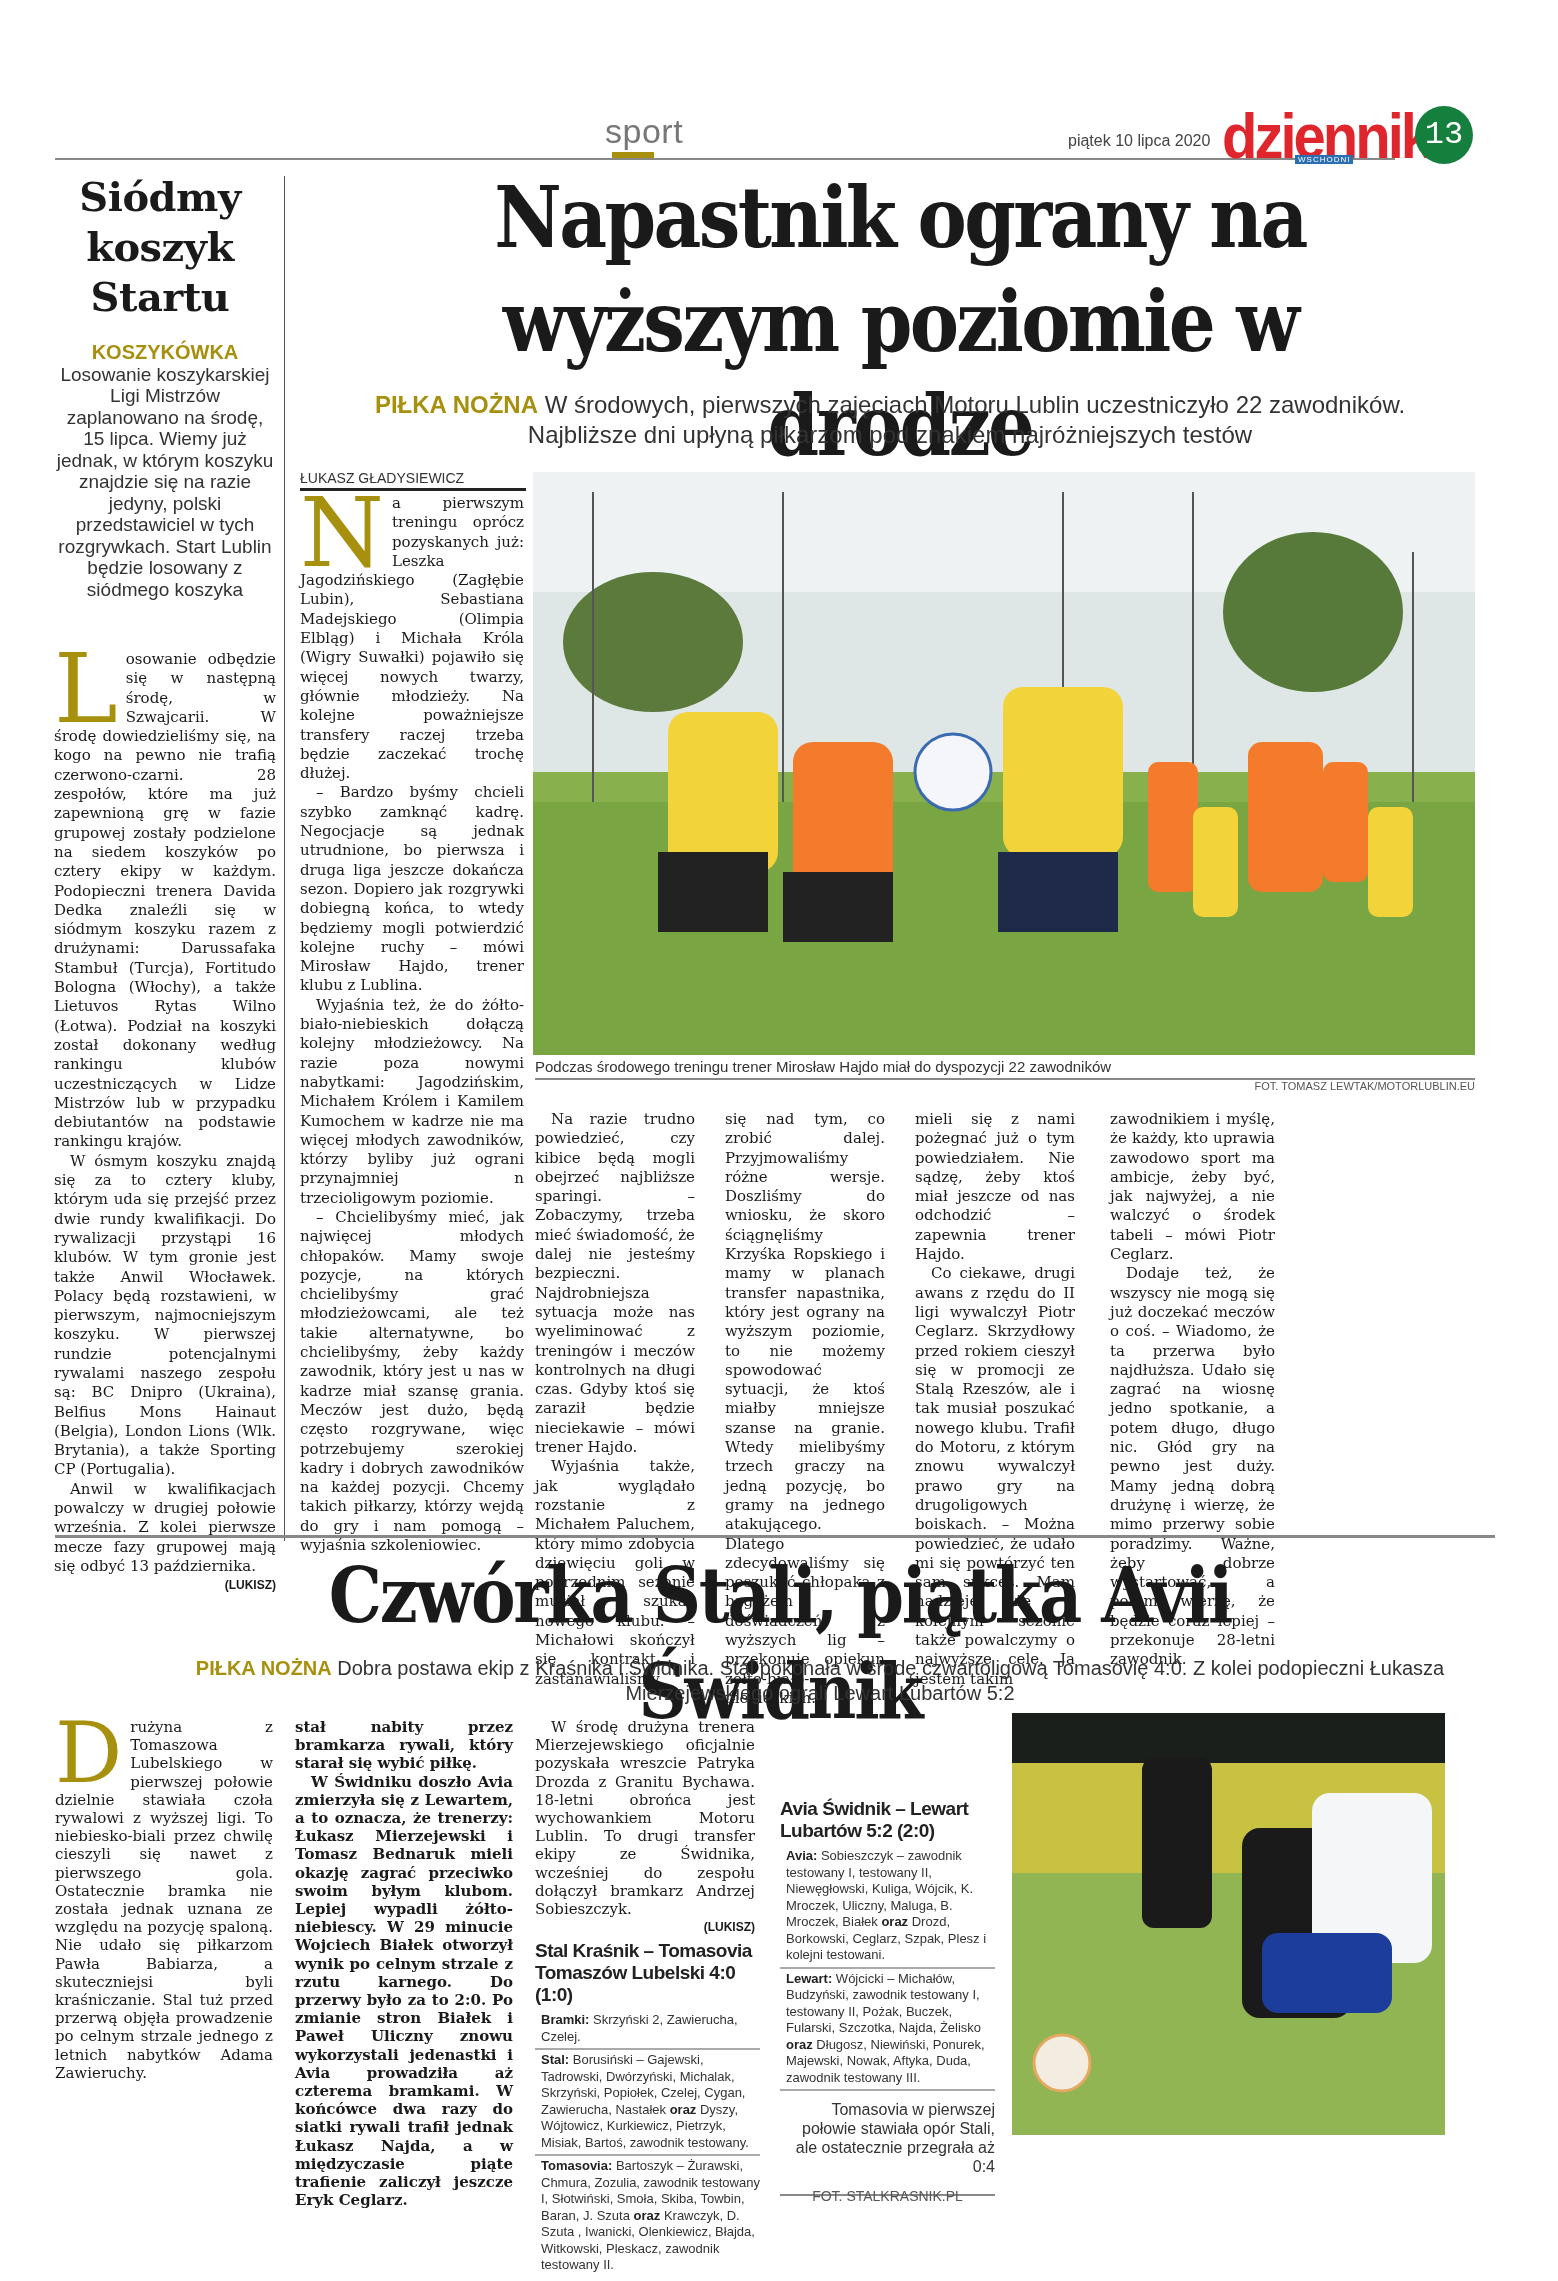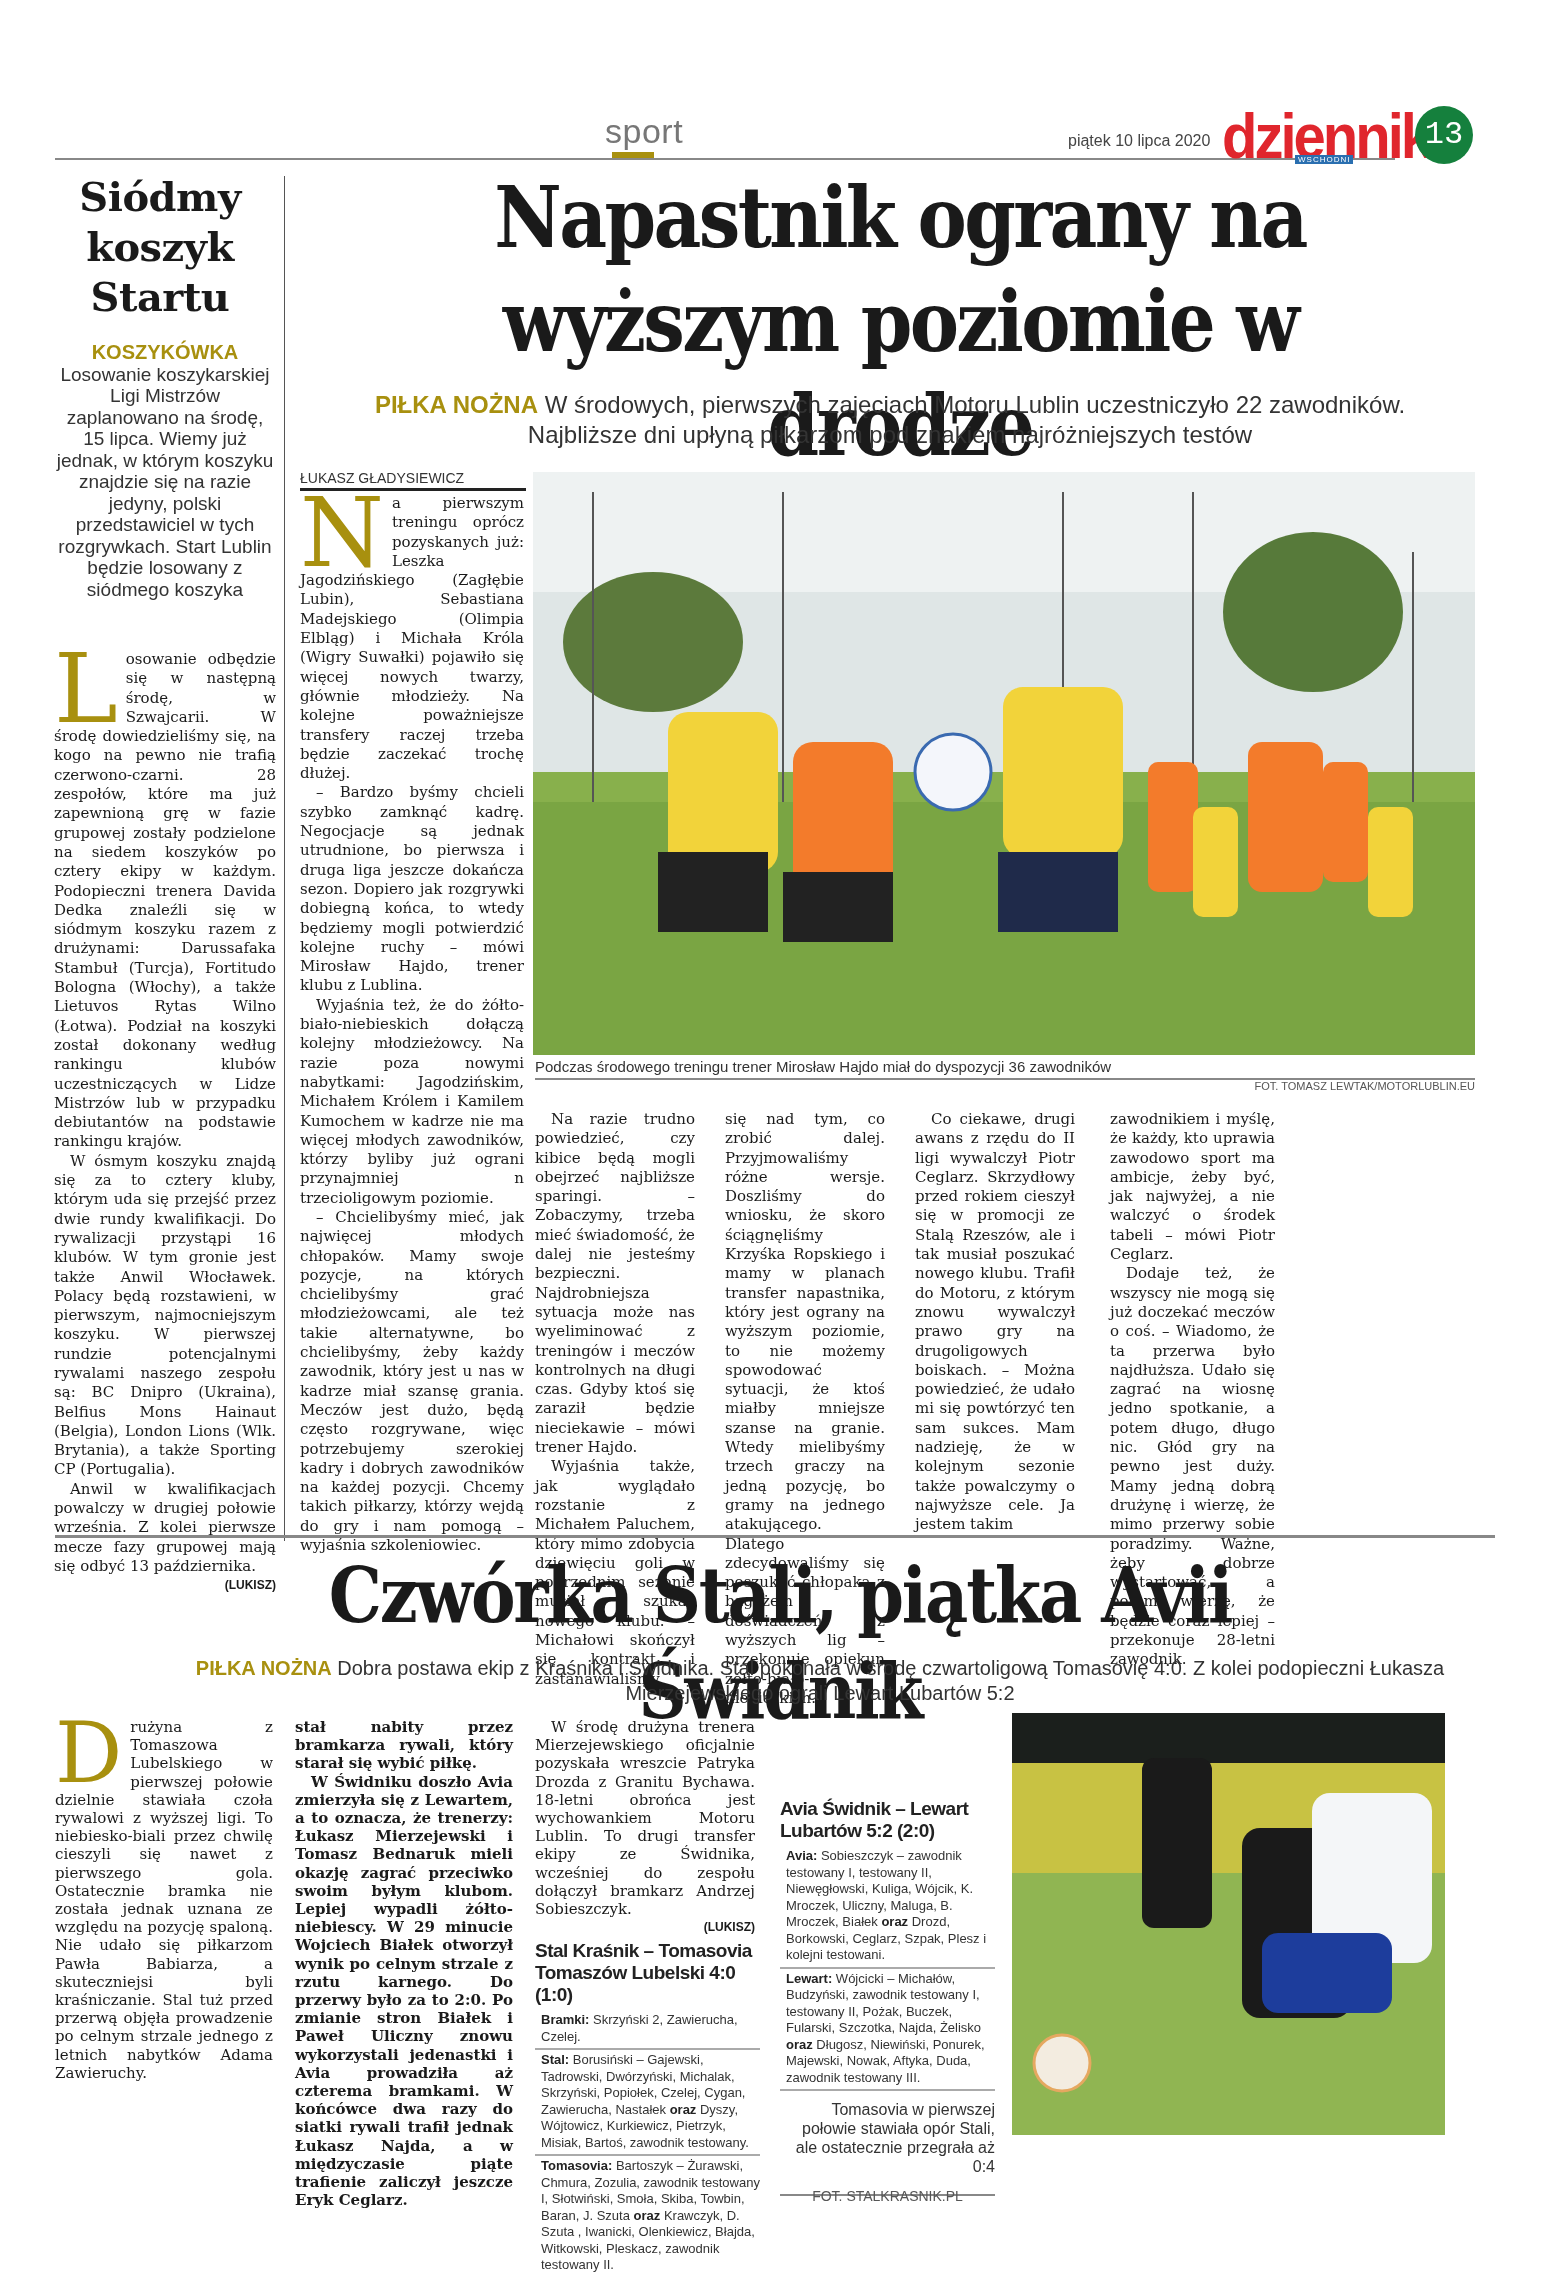--- a/index.html
+++ b/index.html
@@ -128,31 +128,32 @@
     <circle cx="420" cy="300" r="38" fill="#f4f6fb" stroke="#3a6ab0" stroke-width="3"></circle>
     <rect x="470" y="215" width="120" height="170" rx="20" fill="#f2d33a"></rect>
     <rect x="465" y="380" width="120" height="80" fill="#1f2a4a"></rect>
     <rect x="615" y="290" width="50" height="130" rx="10" fill="#f37b2b"></rect>
     <rect x="660" y="335" width="45" height="110" rx="10" fill="#f2d33a"></rect>
     <rect x="715" y="270" width="75" height="150" rx="14" fill="#f37b2b"></rect>
     <rect x="790" y="290" width="45" height="120" rx="10" fill="#f37b2b"></rect>
     <rect x="835" y="335" width="45" height="110" rx="10" fill="#f2d33a"></rect>
   </svg>
 </div>
-<div class="abs caption1">Podczas środowego treningu trener Mirosław Hajdo miał do dyspozycji 36 zawodników</div>
+<div class="abs caption1">Podczas środowego treningu trener Mirosław Hajdo miał do dyspozycji 22 zawodników</div>
 <div class="abs credit1">FOT. TOMASZ LEWTAK/MOTORLUBLIN.EU</div>
 
 <div class="abs bodycol" style="left:535px;">
   <p>Na razie trudno powiedzieć, czy kibice będą mogli obejrzeć najbliższe sparingi. – Zobaczymy, trzeba mieć świadomość, że dalej nie jesteśmy bezpieczni. Najdrobniejsza sytuacja może nas wyeliminować z treningów i meczów kontrolnych na długi czas. Gdyby ktoś się zaraził będzie nieciekawie – mówi trener Hajdo.</p>
   <p>Wyjaśnia także, jak wyglądało rozstanie z Michałem Paluchem, który mimo zdobycia dziewięciu goli w poprzednim sezonie musiał szukać nowego klubu. – Michałowi skończył się kontrakt i zastanawialiśmy</p>
 </div>
 <div class="abs bodycol" style="left:725px;">
   <p class="noind">się nad tym, co zrobić dalej. Przyjmowaliśmy różne wersje. Doszliśmy do wniosku, że skoro ściągnęliśmy Krzyśka Ropskiego i mamy w planach transfer napastnika, który jest ograny na wyższym poziomie, to nie możemy spowodować sytuacji, że ktoś miałby mniejsze szanse na granie. Wtedy mielibyśmy trzech graczy na jedną pozycję, bo gramy na jednego atakującego. Dlatego zdecydowaliśmy się poszukać chłopaka z bagażem doświadczeń z wyższych lig – przekonuje opiekun żółto-biało-niebieskich.</p>
 </div>
 <div class="abs bodycol" style="left:915px;">
+  <p class="noind">mieli się z nami pożegnać już o tym powiedziałem. Nie sądzę, żeby ktoś miał jeszcze od nas odchodzić – zapewnia trener Hajdo.</p>
   <p>Co ciekawe, drugi awans z rzędu do II ligi wywalczył Piotr Ceglarz. Skrzydłowy przed rokiem cieszył się w promocji ze Stalą Rzeszów, ale i tak musiał poszukać nowego klubu. Trafił do Motoru, z którym znowu wywalczył prawo gry na drugoligowych boiskach. – Można powiedzieć, że udało mi się powtórzyć ten sam sukces. Mam nadzieję, że w kolejnym sezonie także powalczymy o najwyższe cele. Ja jestem takim</p>
 </div>
 <div class="abs bodycol" style="left:1110px; width:165px;">
   <p class="noind">zawodnikiem i myślę, że każdy, kto uprawia zawodowo sport ma ambicje, żeby być, jak najwyżej, a nie walczyć o środek tabeli – mówi Piotr Ceglarz.</p>
   <p>Dodaje też, że wszyscy nie mogą się już doczekać meczów o coś. – Wiadomo, że ta przerwa było najdłuższa. Udało się zagrać na wiosnę jedno spotkanie, a potem długo, długo nic. Głód gry na pewno jest duży. Mamy jedną dobrą drużynę i wierzę, że mimo przerwy sobie poradzimy. Ważne, żeby dobrze wystartować, a potem wierzę, że będzie coraz lepiej – przekonuje 28-letni zawodnik.</p>
 </div>
 
 <div class="abs divider"></div>
 
 <div class="abs title2">Czwórka Stali, piątka Avii Świdnik</div>

